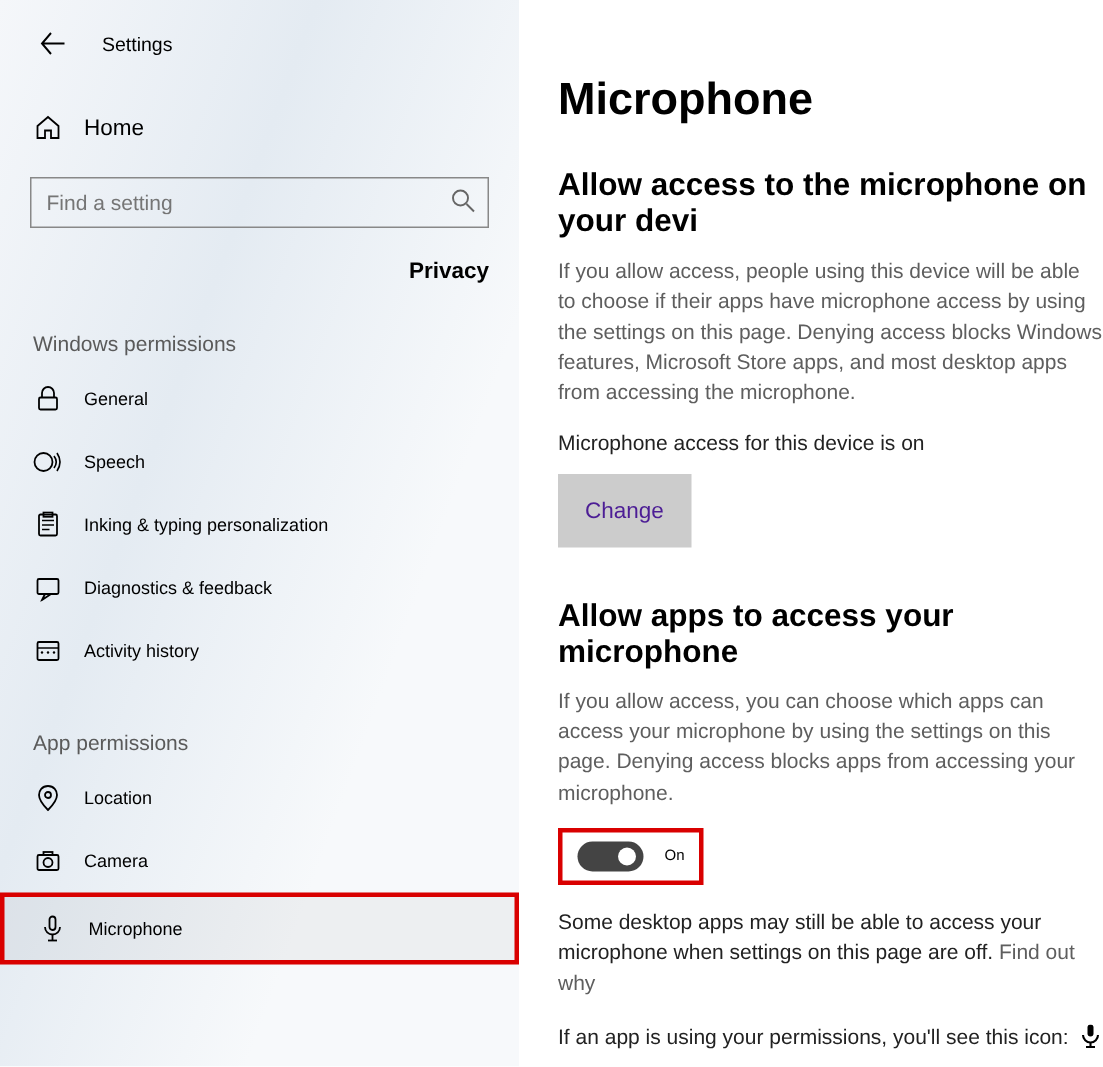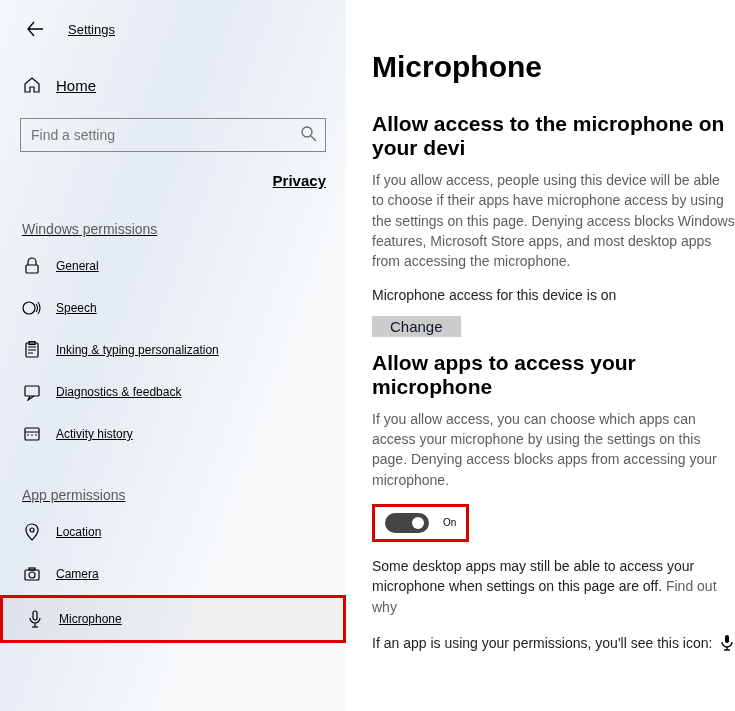--- a/index.html
+++ b/index.html
@@ -1,17 +1,17 @@
 <!DOCTYPE html>
 <html><head>
 <meta charset="utf-8">
 <style>
   * { box-sizing: border-box; margin: 0; padding: 0; font-family: "Segoe UI", Arial, sans-serif; }
   body { width: 735px; height: 711px; overflow: hidden; background: #fff; display: flex; }
-  .sidebar { width: 346px; height: 100%; background: linear-gradient(110deg, #f5f7fa 0%, #e4ebf2 35%, #f7f9fb 70%); padding: 0; position: relative; text-decoration: underline; }
+  .sidebar { width: 346px; height: 100%; background: linear-gradient(110deg, #f5f7fa 0%, #e4ebf2 35%, #f7f9fb 70%); padding: 0; position: relative; }
   .top-row { display: flex; align-items: center; padding: 14px 18px 10px 20px; }
   .back-btn { width: 30px; height: 30px; display: flex; align-items: center; justify-content: center; cursor: pointer; }
   .win-title { margin-left: 18px; font-size: 13px; color: #000; }
   .home-row { display: flex; align-items: flex-end; padding: 10px 20px 10px 22px; margin-top: 12px; cursor: pointer; }
   .home-row .icon { width: 20px; display:flex; align-items:center; justify-content:center; }
   .home-row span.lbl { margin-left: 14px; font-size: 15px; color: #000; }
   .search-wrap { margin: 14px 20px 0 20px; position: relative; border-radius: 14px; }
   .search-input { width: 100%; height: 34px; border: 1px solid #888; background: transparent; padding: 0 36px 0 10px; font-size: 14px; outline: none; }
   .search-icon { position: absolute; right: 8px; top: 7px; }
   .category { margin: 20px 20px 0 22px; font-size: 15px; font-weight: 600; color: #000; text-align: right; }
@@ -20,21 +20,21 @@
   .nav-item .icon { width: 20px; display: flex; align-items:center; justify-content:center; }
   .nav-item .lbl { margin-left: 14px; font-size: 12px; color: #000; }
   .nav-item.selected { background: rgba(0,0,0,0.04); }
   .red-box { border: 3px solid #d90000; }
   .red-box-inline { border: 3px solid #d90000; padding: 6px 10px; display: inline-flex; align-items:center; }
   .main { flex: 1; height: 100%; padding: 50px 0 0 26px; overflow: hidden; }
   .page-title { font-size: 30px; font-weight: 600; color: #000; margin-bottom: 28px; }
   .subhead { font-size: 21px; font-weight: 600; color: #000; margin-bottom: 10px; }
   .body-text { font-size: 14px; color: #5e5e5e; line-height: 1.45; margin-bottom: 14px; }
   .body-text-dk { font-size: 14px; color: #222; line-height: 1.45; margin-bottom: 10px; }
-  .change-btn { display: inline-block; background: #ccc; border: none; padding: 2px 18px; font-size: 15px; color: #0f172a; cursor: pointer; margin-bottom: 14px; }
+  .change-btn { display: inline-block; background: #ccc; border: none; padding: 16px 18px; font-size: 15px; color: #4c1d95; cursor: pointer; margin-bottom: 34px; }
   .toggle { width: 44px; height: 20px; background: #444; border-radius: 10px; position: relative; cursor: pointer; }
   .toggle .knob { width: 12px; height: 12px; background: #fff; border-radius: 50%; position: absolute; top: 4px; right: 5px; }
   .toggle-lbl { margin-left: 14px; font-size: 10px; color: #000; }
   .link { color: #5e5e5e; }
   svg { display:block; }
 </style>
 </head>
 <body>
 
 <div class="sidebar">

